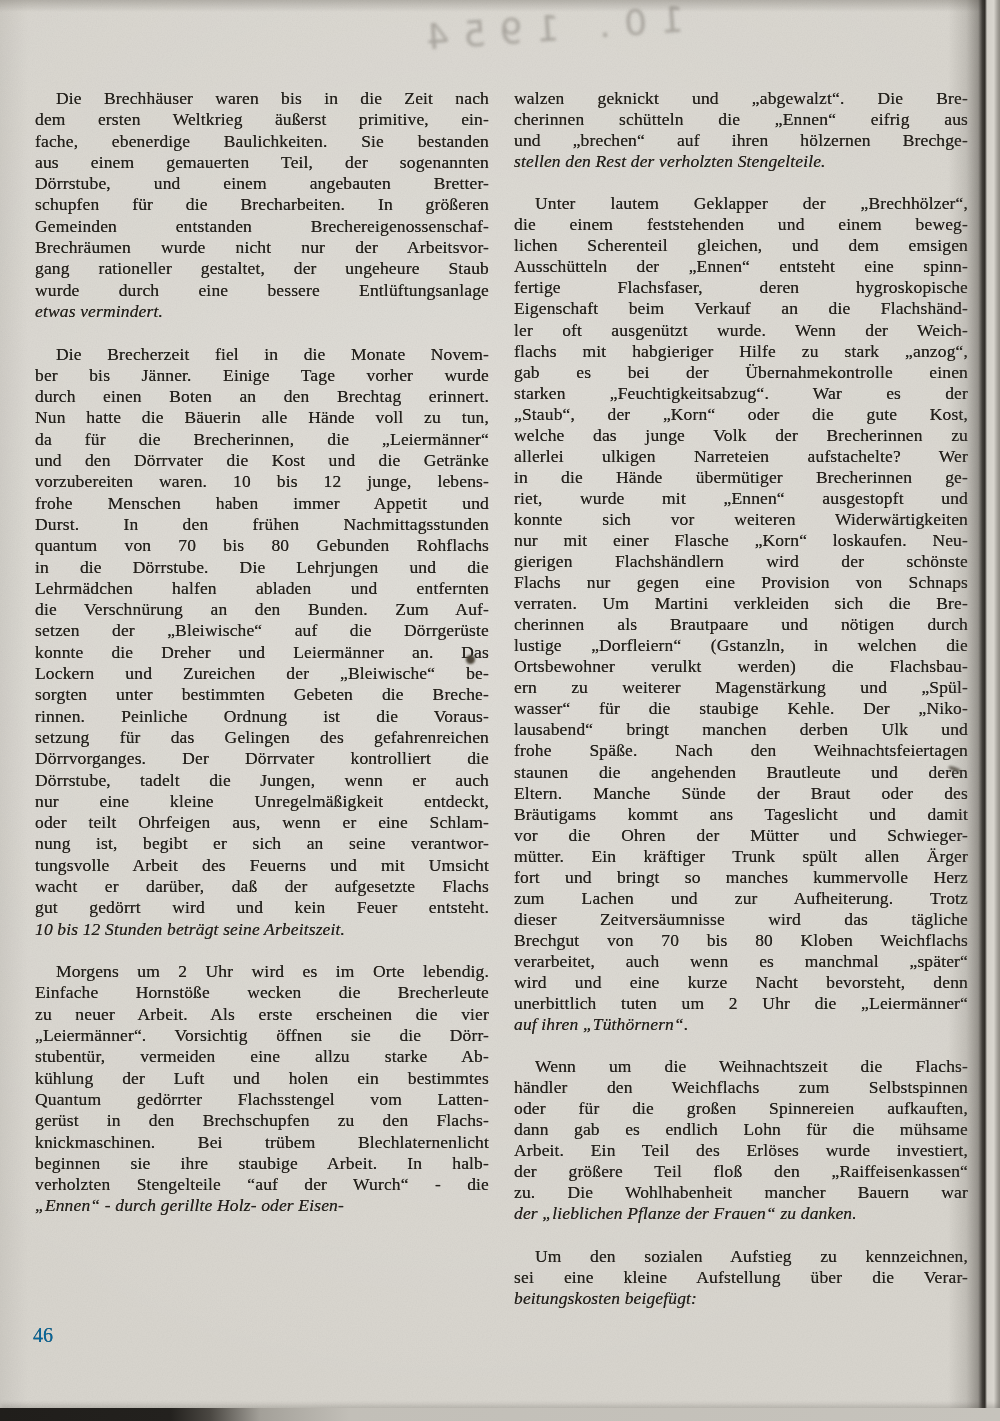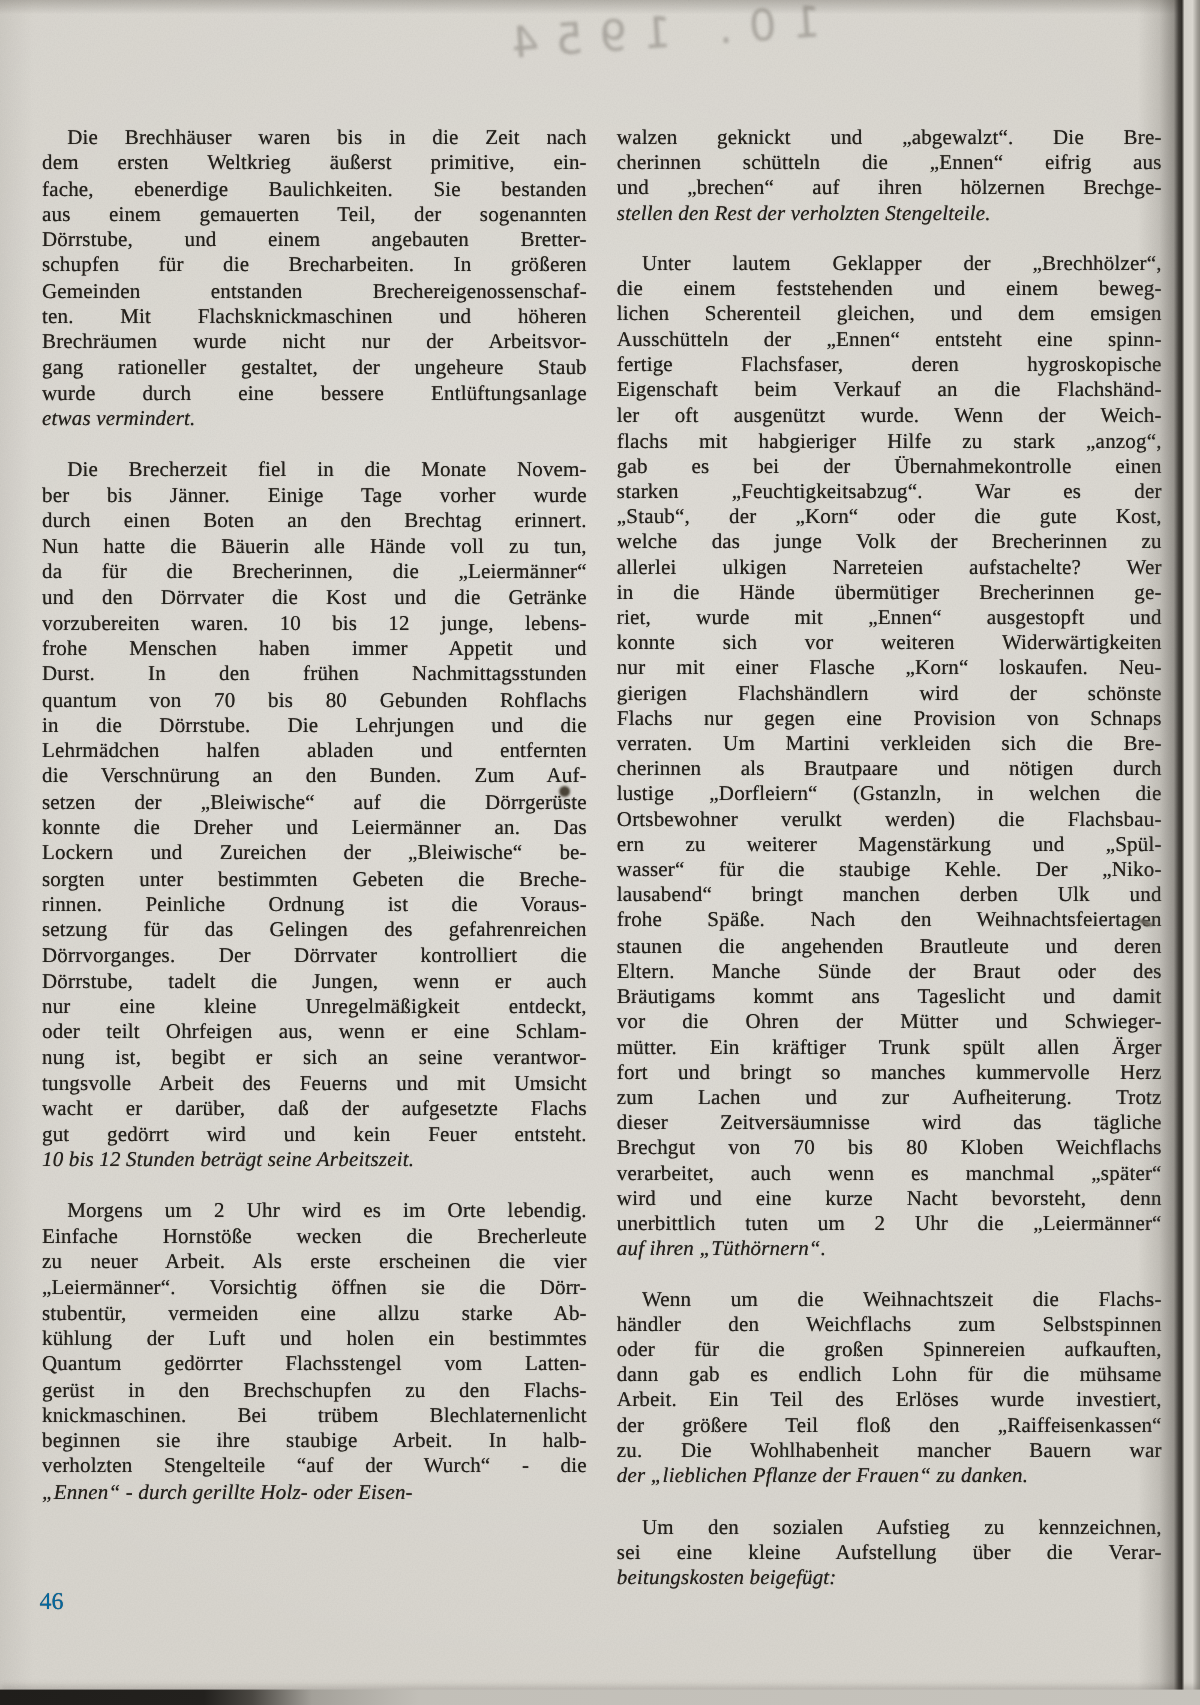--- a/index.html
+++ b/index.html
@@ -25,21 +25,20 @@
     pointer-events: none;
   }
   .col {
     position: absolute;
     top: 88px;
     width: 454px;
     font-size: 17.5px;
     color: #24211c;
     letter-spacing: 0.15px;
     text-shadow: 0 0 0.6px rgba(38,34,28,0.8);
-    margin-top: 16px;
   }
   .col-left  { left: 35px;  line-height: 21.3px; }
   .col-right { left: 514px; line-height: 21.05px; }
   .col-left  .para { margin-bottom: 21.3px; }
   .col-right .para { margin-bottom: 21.05px; }
   .line { text-align: justify; text-align-last: justify; }
   .line.last { text-align-last: left; font-style: italic; }
   .line.indent { text-indent: 21px; }
   .page-number {
     position: absolute; left: 33px; top: 1324px;
@@ -96,21 +95,20 @@
 
 <div class="col col-left">
     <div class="para">
       <div class="line indent">Die Brechhäuser waren bis in die Zeit nach</div>
       <div class="line">dem ersten Weltkrieg äußerst primitive, ein-</div>
       <div class="line">fache, ebenerdige Baulichkeiten. Sie bestanden</div>
       <div class="line">aus einem gemauerten Teil, der sogenannten</div>
       <div class="line">Dörrstube, und einem angebauten Bretter-</div>
       <div class="line">schupfen für die Brecharbeiten. In größeren</div>
       <div class="line">Gemeinden entstanden Brechereigenossenschaf-</div>
-      <div class="line">ten. Mit Flachsknickmaschinen und höheren</div>
       <div class="line">Brechräumen wurde nicht nur der Arbeitsvor-</div>
       <div class="line">gang rationeller gestaltet, der ungeheure Staub</div>
       <div class="line">wurde durch eine bessere Entlüftungsanlage</div>
       <div class="line last">etwas vermindert.</div>
     </div>
     <div class="para">
       <div class="line indent">Die Brecherzeit fiel in die Monate Novem-</div>
       <div class="line">ber bis Jänner. Einige Tage vorher wurde</div>
       <div class="line">durch einen Boten an den Brechtag erinnert.</div>
       <div class="line">Nun hatte die Bäuerin alle Hände voll zu tun,</div>

